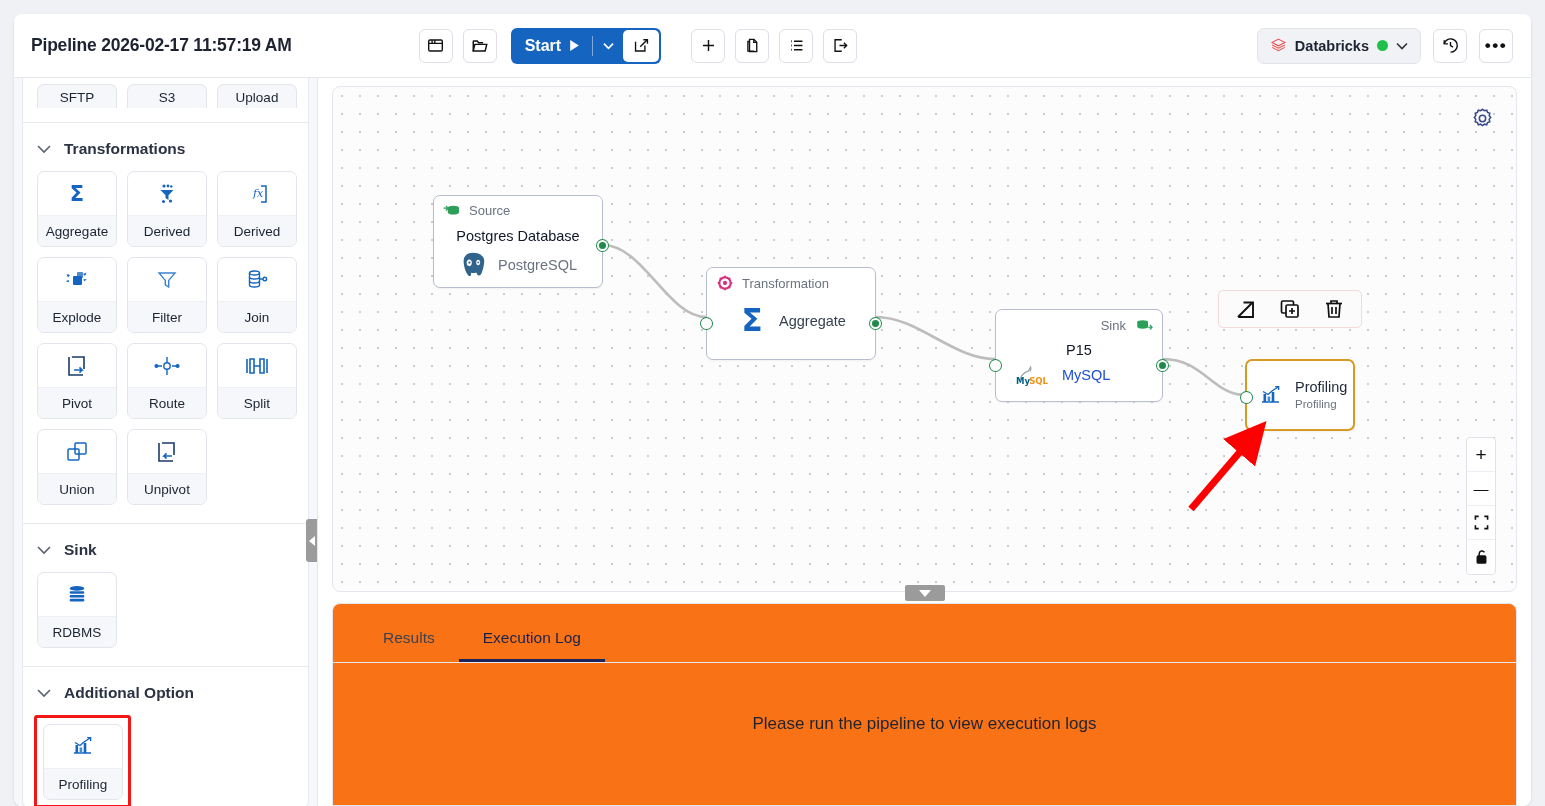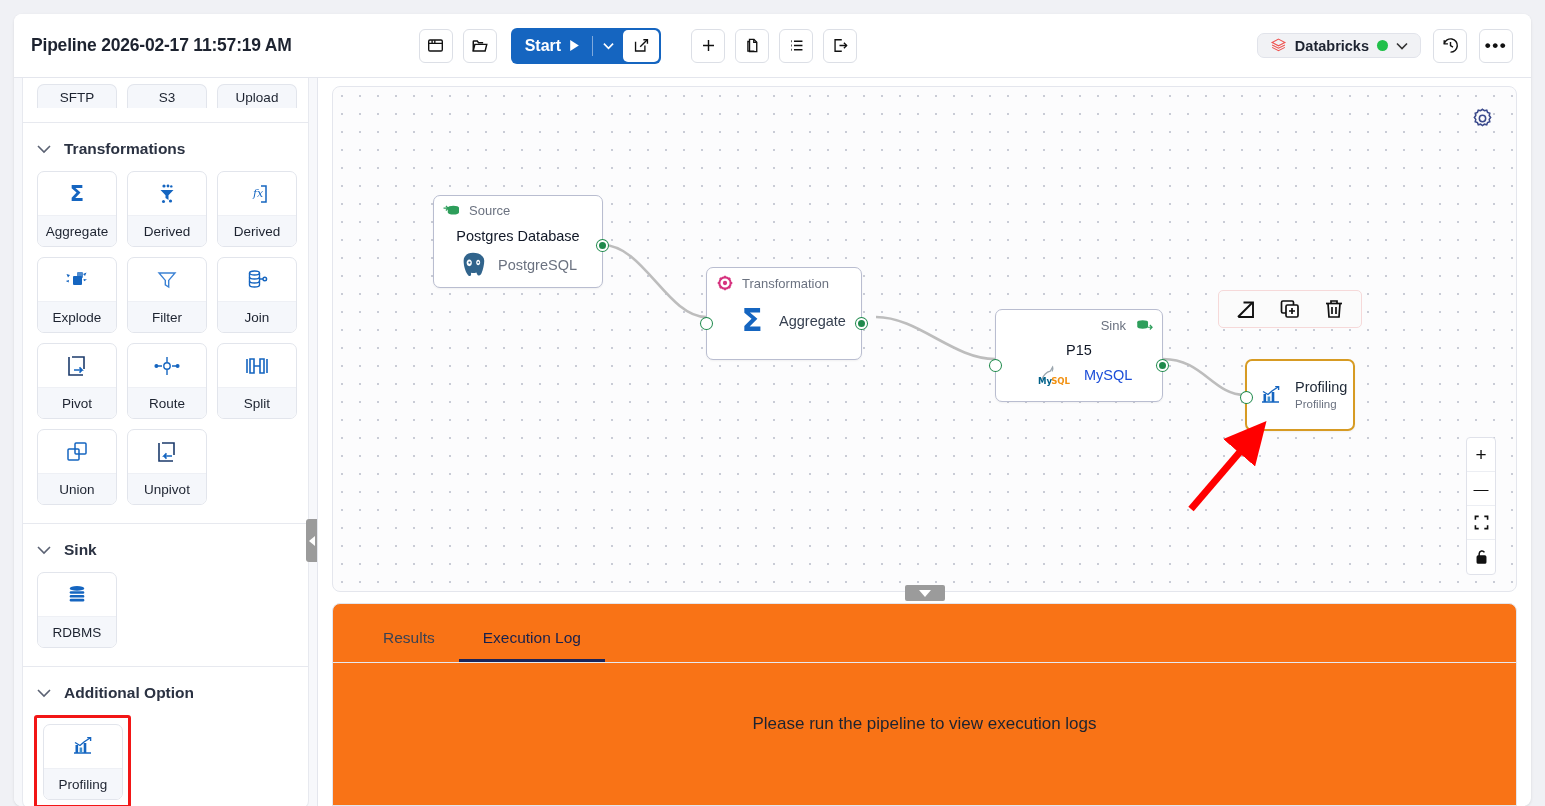--- a/index.html
+++ b/index.html
@@ -63,21 +63,21 @@
     width: 36px; height: 32px; margin-right: 2px;
     background:#fff; border-radius:5px;
     display:flex; align-items:center; justify-content:center;
     cursor:pointer;
   }
   .hdr-tools { display:flex; align-items:center; gap:10px; margin-left: 30px; }
   .hdr-right { margin-left:auto; display:flex; align-items:center; gap:12px; }
   .conn-pill {
     display:flex; align-items:center; gap:8px;
     background:#f1f2f5; border:1px solid #e1e3ea;
-    border-radius:7px; height:25px; padding:0 12px;
+    border-radius:7px; height:36px; padding:0 12px;
     cursor:pointer;
   }
   .conn-name { font-size:14.5px; color:#1d2330; font-weight:600; }
   .conn-dot { width:11px; height:11px; border-radius:50%; background:#21c04a; }
   .dots { letter-spacing:1.6px; font-size:17px; line-height:1; color:#111; font-weight:900;}
 
   
   .body { position:relative; height: 728px; display:flex; }
 
   
@@ -557,21 +557,21 @@
                 <path d="M12 10c-1.6 0-2.8 1.6-2.8 3.6s1.2 3.6 2.8 3.6 2.8-1.6 2.8-3.6S13.6 10 12 10z" fill="#fff"></path>
                 <path d="M21.5 10.5c-1.2 0-2.1 1.3-2.1 2.9s.9 2.9 2.1 2.9 2.1-1.3 2.1-2.9-.9-2.9-2.1-2.9z" fill="#fff"></path>
                 <circle cx="12.2" cy="13.4" r="1.2" fill="#31648c"></circle>
                   <circle cx="21.6" cy="13.2" r="1" fill="#31648c"></circle>
               </svg>
               <span class="node-sub-lbl">PostgreSQL</span>
             </div>
             <div class="port" style="right:-6px; top:44px;"></div>
           </div>
 
-          <div class="node" style="left:373px; top:180px; width:156px; height:93px;">
+          <div class="node" style="left:373px; top:180px; width:170px; height:93px;">
             <div class="node-tag" style="left:10px; top:7px;">
               <svg width="16" height="16" viewBox="0 0 18 18">
                 <circle cx="9" cy="9" r="6.4" fill="none" stroke="#d6337f" stroke-width="2.4"></circle>
                 <circle cx="9" cy="9" r="2.4" fill="#d6337f"></circle>
                 <path d="M9 .8v2.6M9 14.6v2.6M.8 9h2.6M14.6 9h2.6M3.2 3.2l1.9 1.9M12.9 12.9l1.9 1.9M14.8 3.2l-1.9 1.9M5.1 12.9l-1.9 1.9" stroke="#d6337f" stroke-width="2"></path>
               </svg>
               <span>Transformation</span>
             </div>
             <div class="node-sub" style="position:absolute; left:28px; top:36px;">
               <svg width="34" height="34" viewBox="0 0 34 34">
@@ -586,21 +586,21 @@
           <div class="node" style="left:662px; top:222px; width:168px; height:93px;">
             <div class="node-tag" style="right:9px; top:7px;">
               <span>Sink</span>
               <svg width="18" height="16" viewBox="0 0 20 16">
                 <ellipse cx="8.5" cy="5" rx="6" ry="2.2" fill="#2e9e5b"></ellipse>
                 <path d="M2.5 5v5c0 1.2 2.7 2.2 6 2.2s6-1 6-2.2V5" fill="#2e9e5b"></path>
                 <path d="M14 10.5h5M16.5 8l2.5 2.5-2.5 2.5" stroke="#2e9e5b" stroke-width="1.3" fill="none"></path>
               </svg>
             </div>
             <div class="node-name" style="position:absolute; left:0; right:0; top:32px; font-weight:400;">P15</div>
-            <div class="node-sub" style="position:absolute; left:40px; top:54px;">
+            <div class="node-sub" style="position:absolute; left:18px; top:54px;">
               <svg width="38" height="22" viewBox="0 0 40 22">
                 <path d="M6 16c2-5 5-8 9-9l2.5-4.5c.6 1.6.3 3.4-.6 4.8" fill="none" stroke="#9aa5ad" stroke-width="1.3"></path>
                 <text x="2" y="20" font-size="9" font-weight="700" fill="#00618a" font-family="DejaVu Sans, sans-serif">My</text>
                 <text x="16" y="20" font-size="9" font-weight="700" fill="#f29111" font-family="DejaVu Sans, sans-serif">SQL</text>
               </svg>
               <span class="node-sub-lbl" style="color:#1d4ed8">MySQL</span>
             </div>
             <div class="port open" style="left:-6px; top:50px;"></div>
             <div class="port" style="right:-6px; top:50px;"></div>
           </div>

